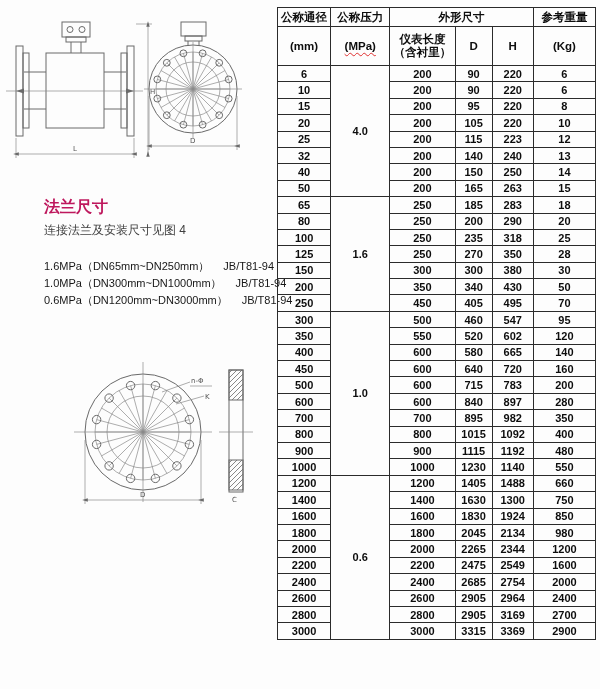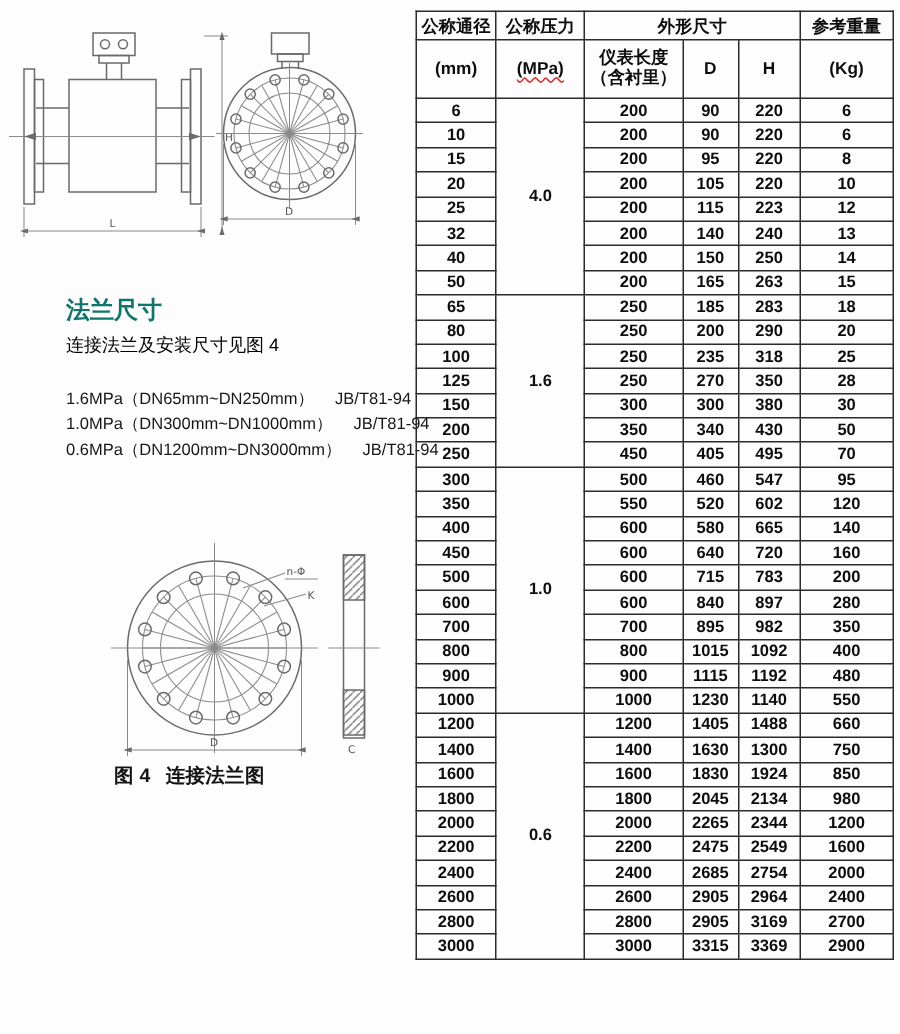--- a/index.html
+++ b/index.html
@@ -22,23 +22,23 @@
     position:absolute;font-size:12px;color:#141414;white-space:nowrap;
     letter-spacing:0.2px;
   }
   #fig3-caption{left:42px;top:163px;}
   #fig4-caption{left:76px;top:508px;font-weight:bold;font-size:13px;}
   .fig-caption .fig-title{margin-left:14px;}
   #fig4-caption .fig-title{margin-left:10px;}
 
   .section-title{
     position:absolute;left:44px;top:197px;margin:0;
-    font-size:16px;font-weight:bold;color:#0f766e;
+    font-size:16px;font-weight:bold;color:#be185d;
   }
-  .body-line{position:absolute;left:44px;margin:0;font-size:12px;color:#000000;white-space:nowrap;}
+  .body-line{position:absolute;left:44px;margin:0;font-size:12px;color:#404040;white-space:nowrap;}
   #line1{top:222px;}
   #line2{top:240px;}
   .std-list{position:absolute;left:44px;top:258px;margin:0;padding:0;list-style:none;}
   .std-item{font-size:11px;line-height:17px;color:#171717;white-space:nowrap;}
   .std-code{margin-left:14px;}
 
   
   table.dim-table{
     position:absolute;left:277px;top:7px;width:319px;
     border-collapse:collapse;table-layout:fixed;
@@ -251,23 +251,20 @@
       <text class="dim-text" x="140" y="145">D</text>
 
       <rect class="dwg" x="229" y="18" width="14" height="122"></rect>
       <rect x="229" y="18" width="14" height="30" fill="url(#hatch)" stroke="#6a6a6a" stroke-width="1"></rect>
       <rect x="229" y="108" width="14" height="30" fill="url(#hatch)" stroke="#6a6a6a" stroke-width="1"></rect>
       <line class="dwg-thin" x1="219" y1="80" x2="253" y2="80"></line>
       <text class="dim-text" x="232" y="150">C</text>
     </svg>
   </div>
 
-  <div class="fig-caption" id="fig4-caption">
-    <span class="fig-label">图 4</span><span class="fig-title">连接法兰图</span>
-  </div>
 
   <table class="dim-table">
     <colgroup>
       <col style="width:53px">
         <col style="width:59px">
         <col style="width:65px">
       <col style="width:37px">
         <col style="width:41px">
         <col style="width:62px">
     </colgroup>

